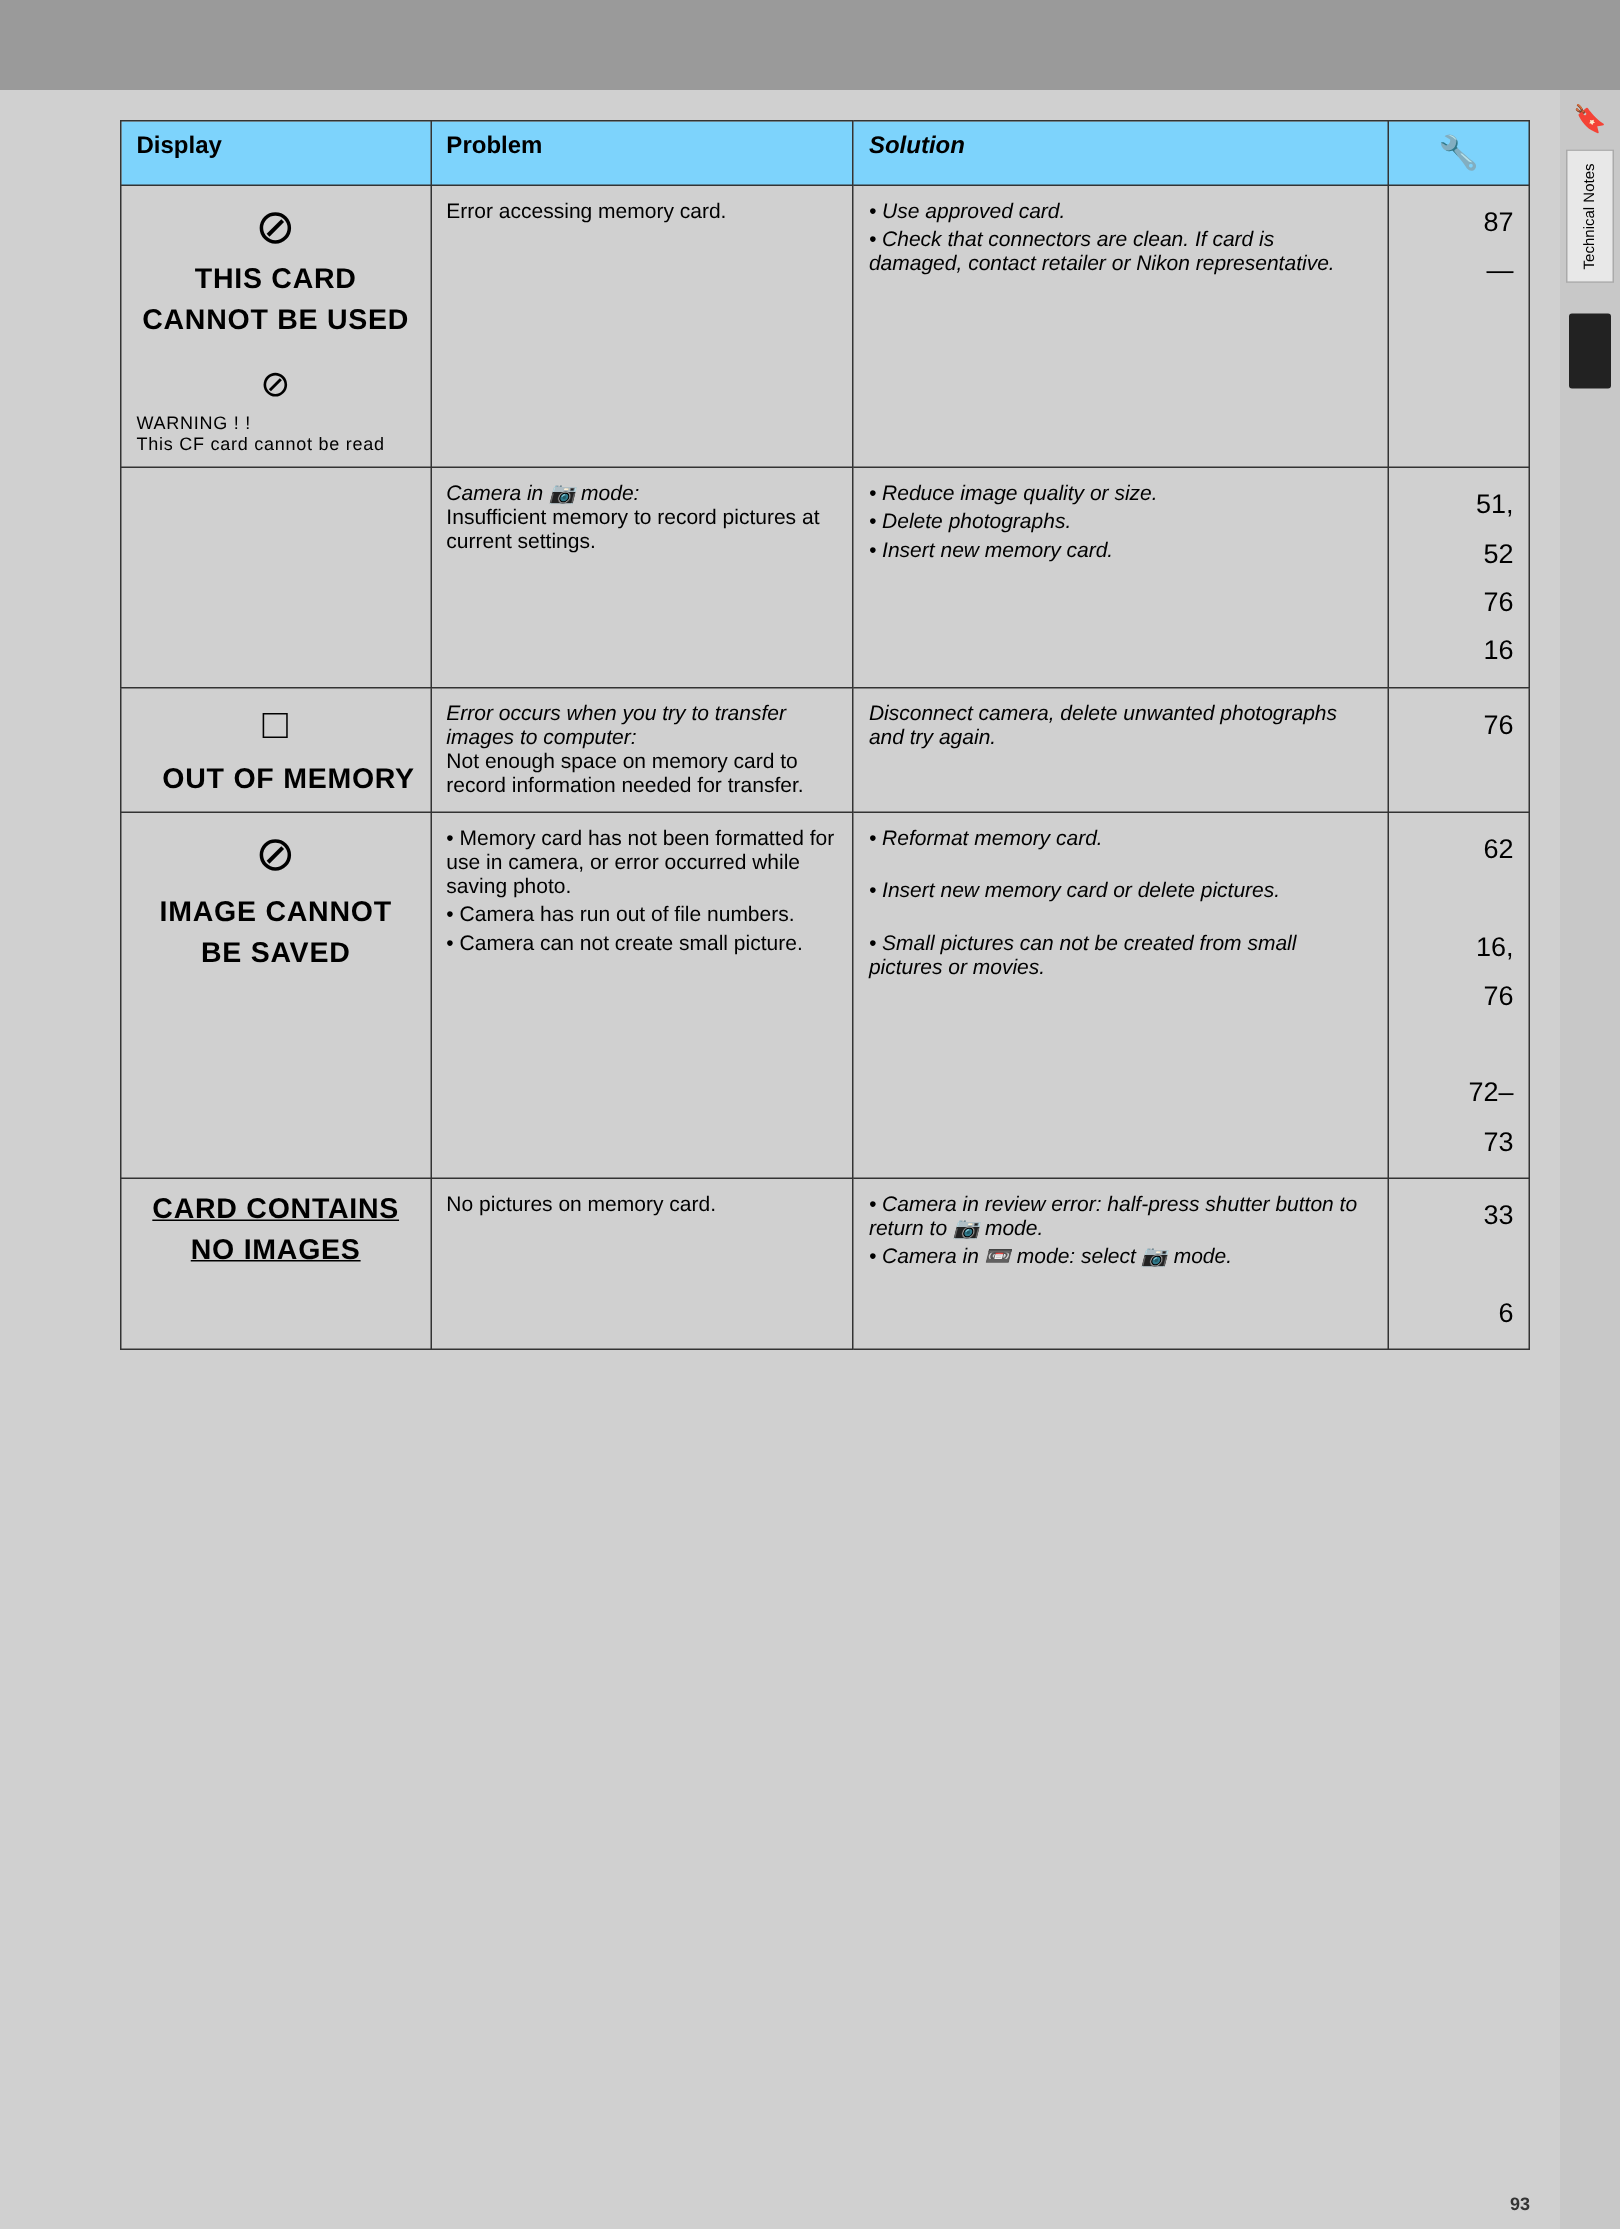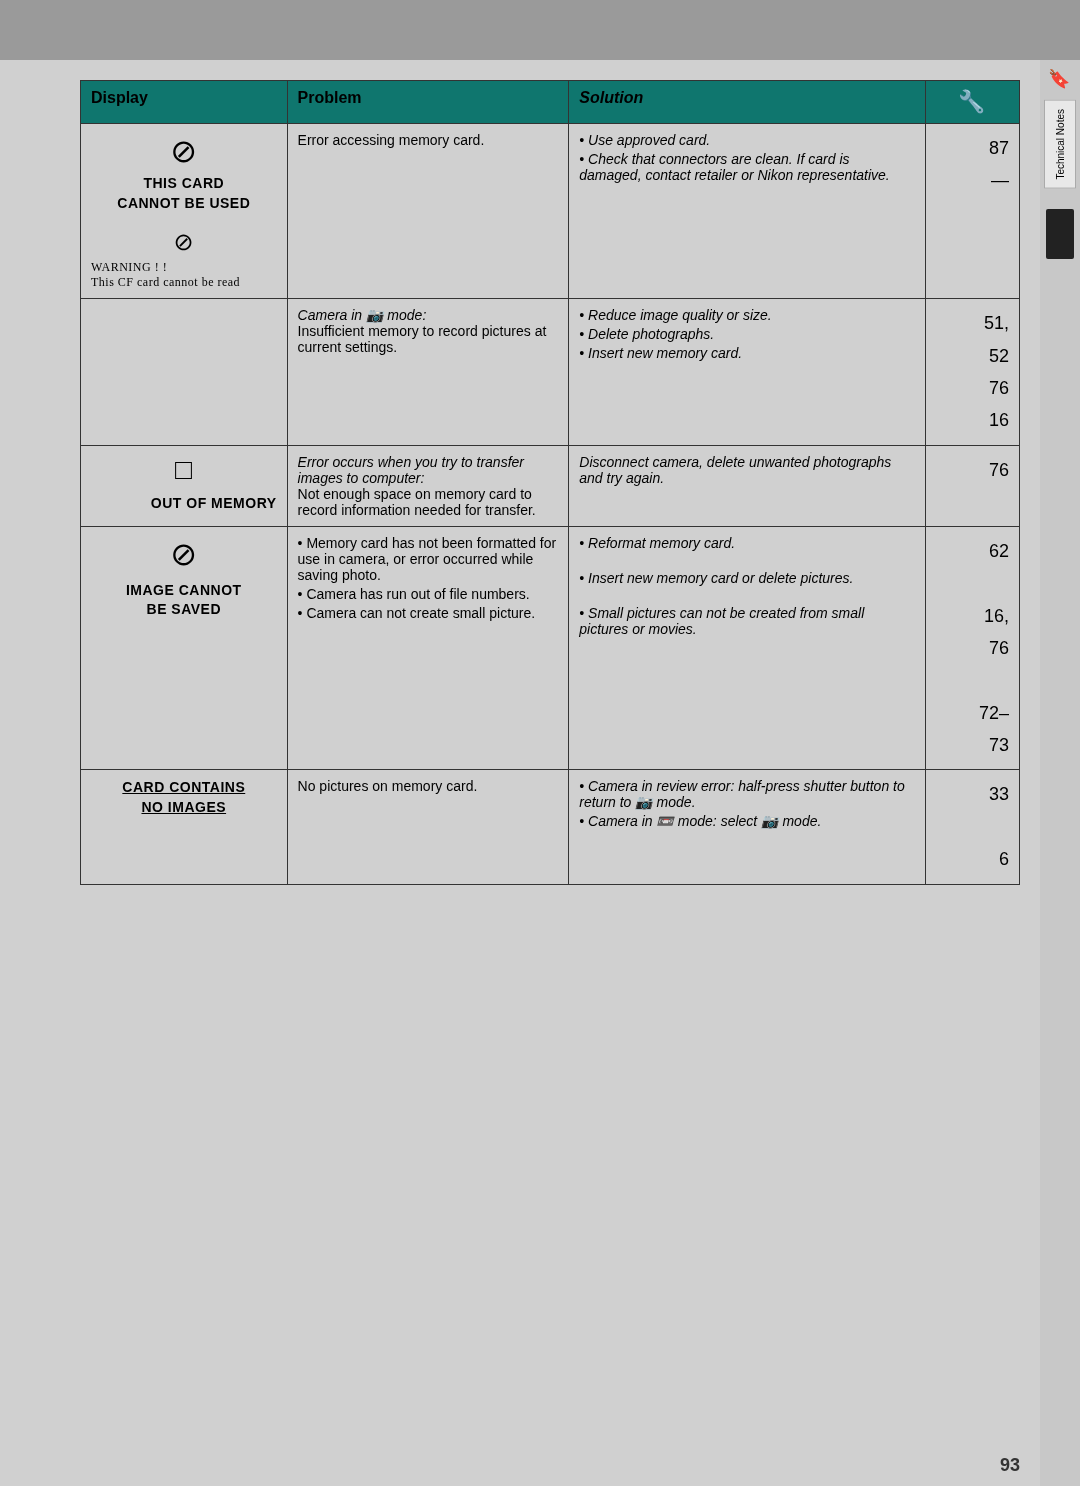--- a/index.html
+++ b/index.html
@@ -68,21 +68,21 @@
       width: 100%;
       border-collapse: collapse;
       font-size: 14px;
     }
     th, td {
       border: 1px solid #333;
       vertical-align: top;
       padding: 8px 10px;
     }
     thead th {
-      background: #0f766e;
+      background: #7dd3fc;
       font-weight: bold;
       text-align: left;
       font-size: 16px;
     }
     thead th:last-child {
       text-align: center;
     }
     .col-display { width: 22%; }
     .col-problem { width: 30%; }
     .col-solution { width: 38%; font-style: italic; }
@@ -95,48 +95,47 @@
     }
     .display-icon {
       font-size: 28px;
       display: block;
       text-align: center;
       margin-bottom: 4px;
     }
     .display-title {
       font-weight: bold;
       text-transform: uppercase;
-      font-size: 14px;
+      font-size: 19px;
       line-height: 1.4;
     }
     .display-subtitle {
       font-size: 12px;
       margin-top: 4px;
       text-align: left;
       font-weight: normal;
-      font-family: Liberation Serif, serif;
     }
     .bullet-item::before {
       content: "• ";
     }
     .bullet-item {
       display: block;
       margin-bottom: 3px;
     }
     .page-num {
       text-align: right;
       font-size: 18px;
       line-height: 1.8;
     }
     .italic { font-style: italic; }
     .page-footer {
       position: absolute;
       bottom: 10px;
       right: 60px;
-      font-size: 18px;
+      font-size: 12px;
       font-weight: bold;
       color: #333;
     }
     .header-icon {
       font-size: 22px;
     }
   </style>
 </head>
 <body>
 

